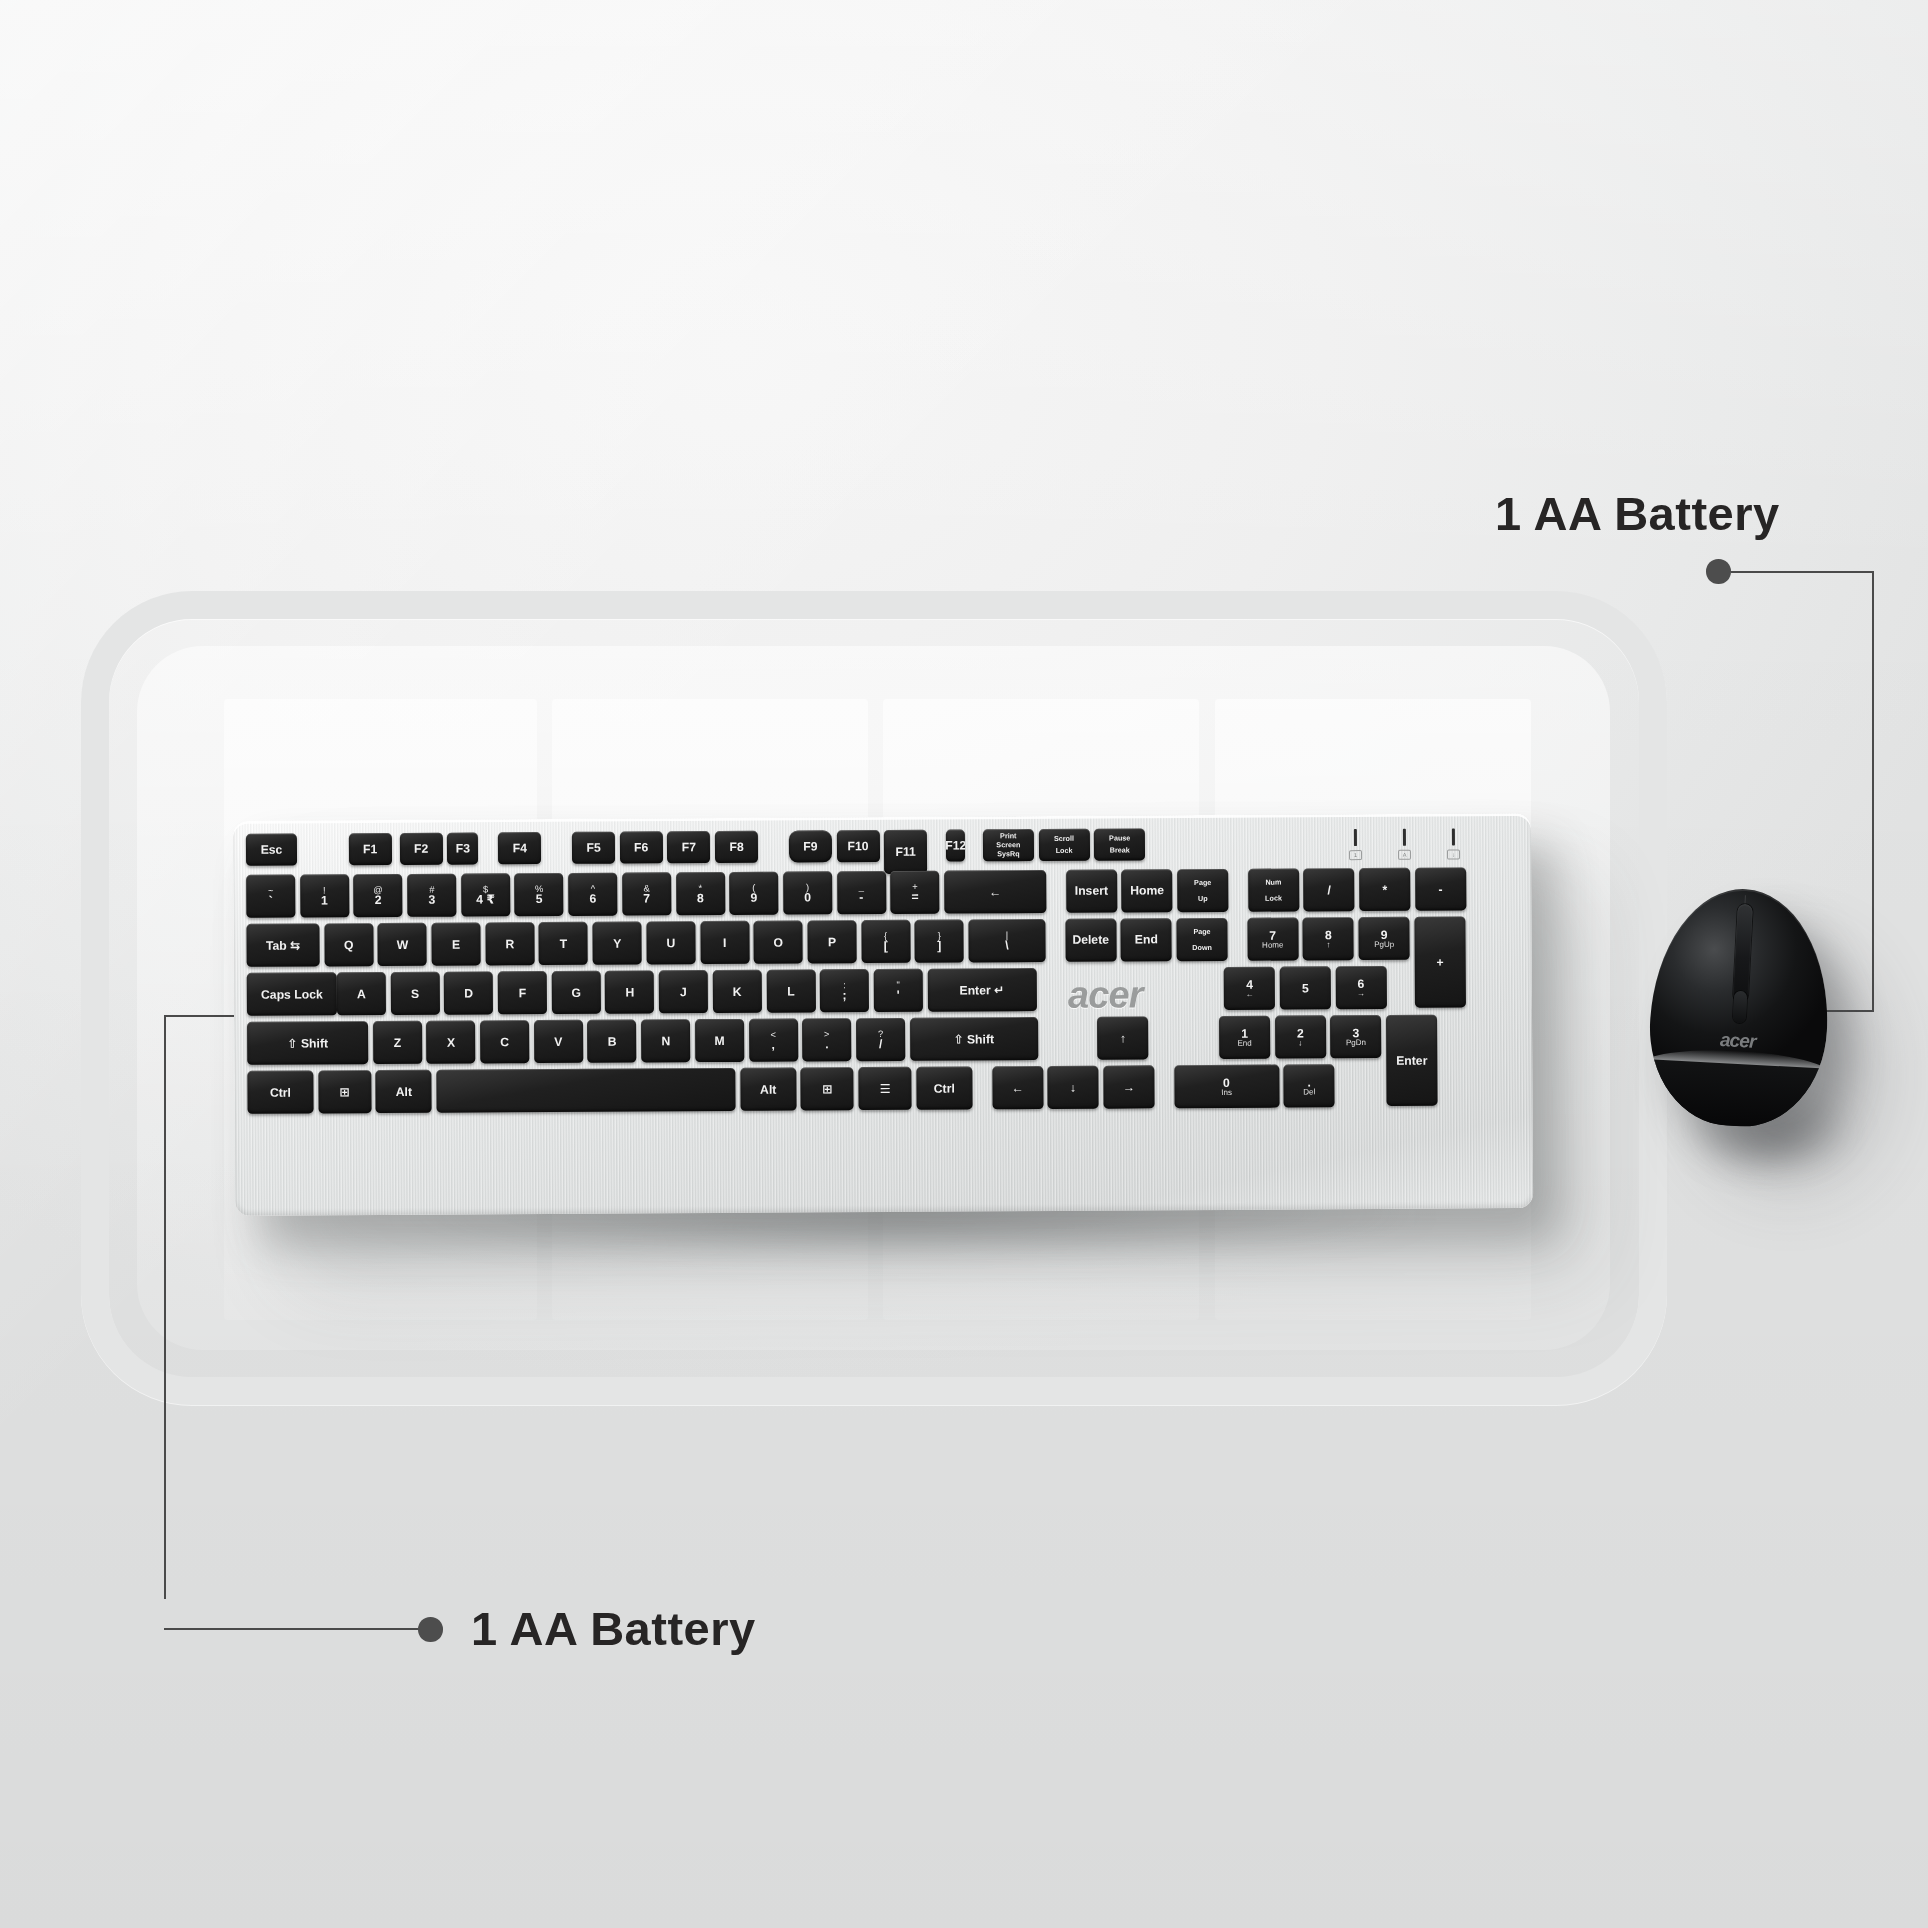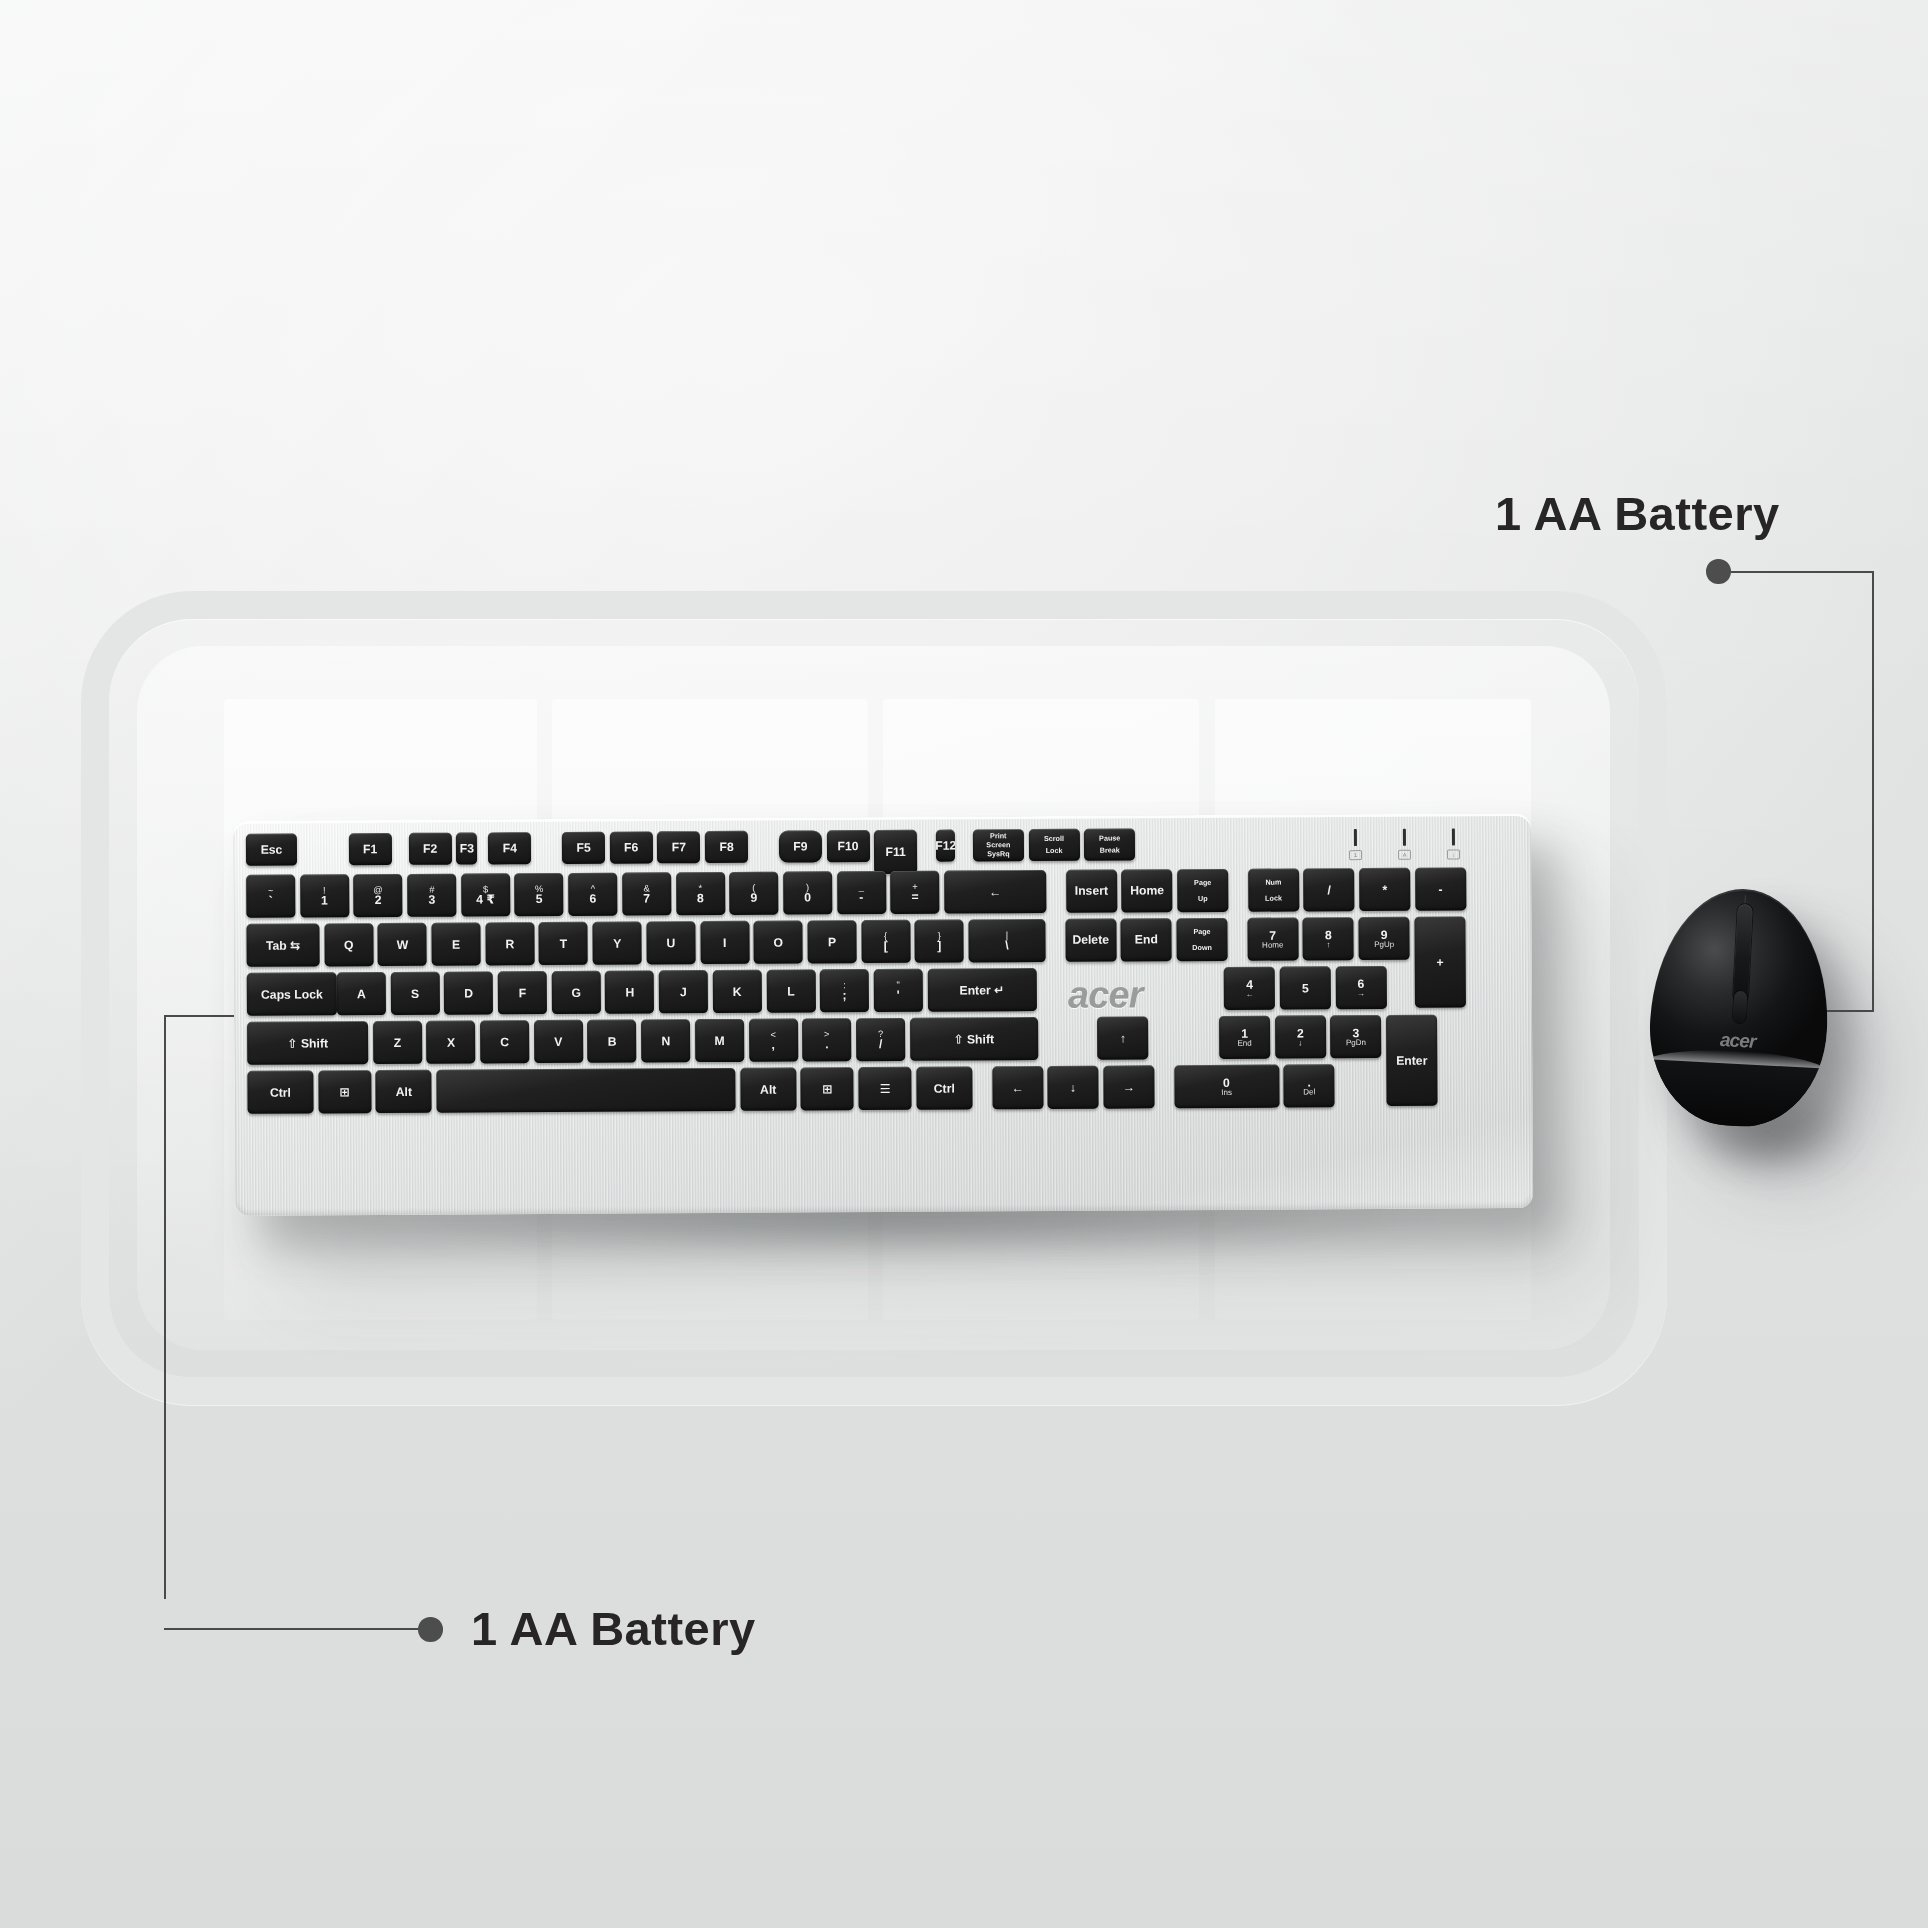--- a/index.html
+++ b/index.html
@@ -212,27 +212,27 @@
   <div class="shadow-kb"></div>
   <div class="shadow-mouse"></div>
 
   <div id="keyboard">
     <div class="kb-inner">
       <div class="krow" style="top:3.8px;height:32px;">
           <div class="key lbl" style="width: 51px; height: 32px; margin-right: 4.7px;">
             <span class="k-main">Esc</span>
           </div>
           <div class="gap" style="width: 47px;"></div>
-          <div class="key fn" style="width: 43px; height: 32px; margin-right: 17px;">
+          <div class="key fn" style="width: 43px; height: 32px; margin-right: 8px;">
             <span class="k-main">F1</span>
           </div>
           <div class="key fn" style="width: 43px; height: 32px; margin-right: 4.7px;">
             <span class="k-main">F2</span>
           </div>
-          <div class="key fn" style="width: 21px; height: 32px; margin-right: 11px;">
+          <div class="key fn" style="width: 31px; height: 32px; margin-right: 20px;">
             <span class="k-main">F3</span>
           </div>
           <div class="key fn" style="width: 43px; height: 32px; margin-right: 4.7px;">
             <span class="k-main">F4</span>
           </div>
           <div class="gap" style="width: 26px;"></div>
           <div class="key fn" style="width: 43px; height: 32px; margin-right: 4.7px;">
             <span class="k-main">F5</span>
           </div>
           <div class="key fn" style="width: 43px; height: 32px; margin-right: 4.7px;">

